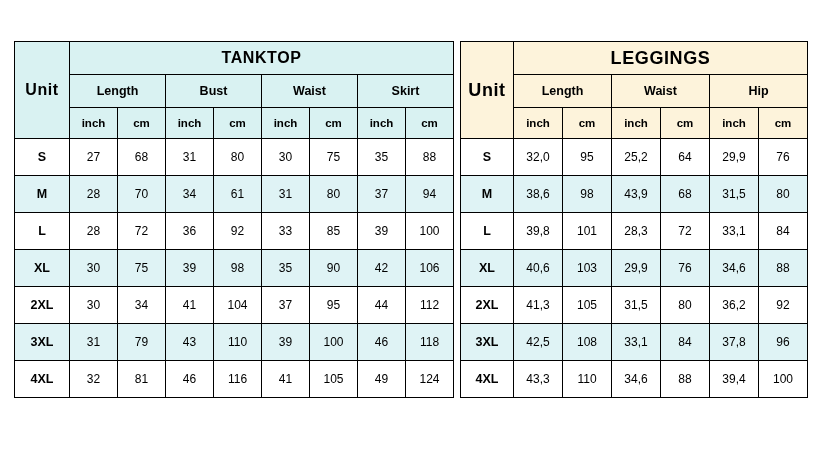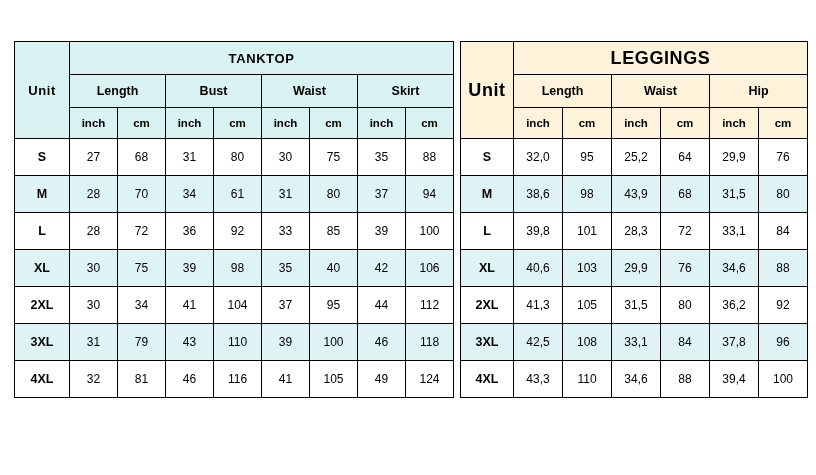--- a/index.html
+++ b/index.html
@@ -42,21 +42,21 @@
     background: #ffffff;
   }
   
   .t-tank { width: 440px; }
   .t-tank .unit-cell { width: 54px; }
   .t-tank .col-n { width: 48px; }
 
   .t-tank .title-row td {
     height: 32px;
     font-weight: bold;
-    font-size: 13px;
+    font-size: 16px;
     letter-spacing: 0.6px;
     background: #d9f2f2;
   }
   .t-tank .unit-cell {
     font-weight: bold;
     font-size: 12.5px;
     background: #d9f2f2;
   }
   .t-tank .group-row td {
     height: 32px;
@@ -177,21 +177,21 @@
           <td>39</td>
           <td>100</td>
         </tr>
         <tr class="row-alt">
           <td class="size-cell">XL</td>
           <td>30</td>
           <td>75</td>
           <td>39</td>
           <td>98</td>
           <td>35</td>
-          <td>40</td>
+          <td>90</td>
           <td>42</td>
           <td>106</td>
         </tr>
         <tr>
           <td class="size-cell">2XL</td>
           <td>30</td>
           <td>34</td>
           <td>41</td>
           <td>104</td>
           <td>37</td>

